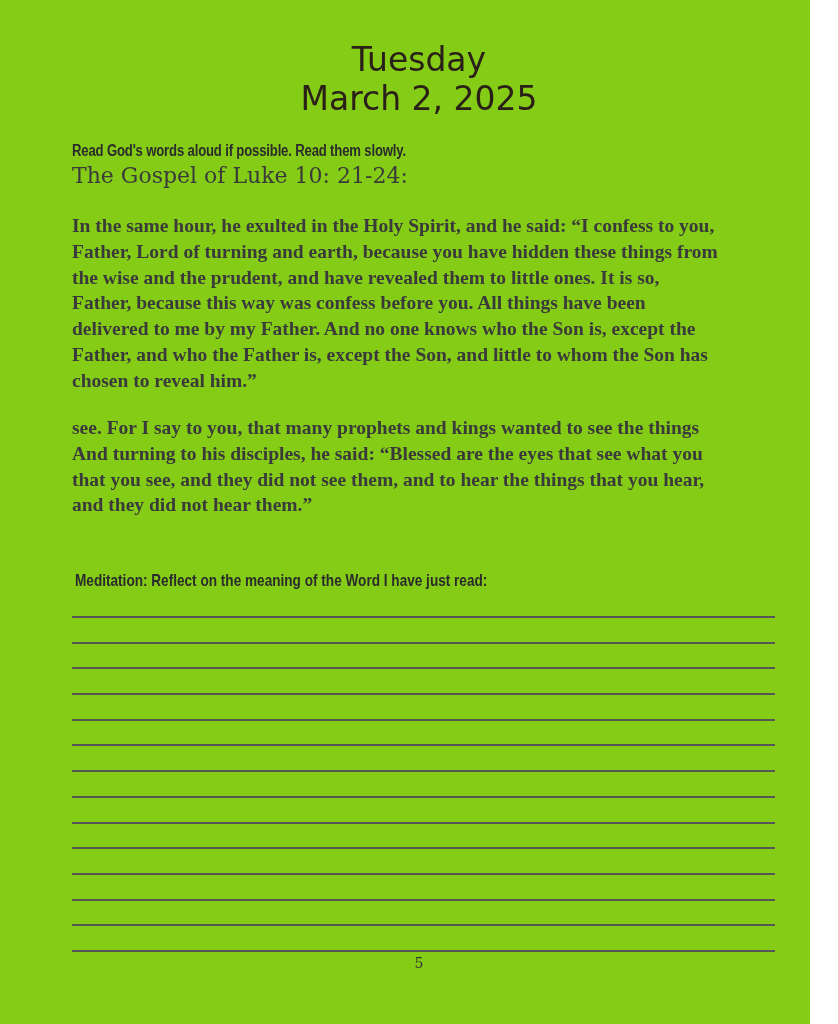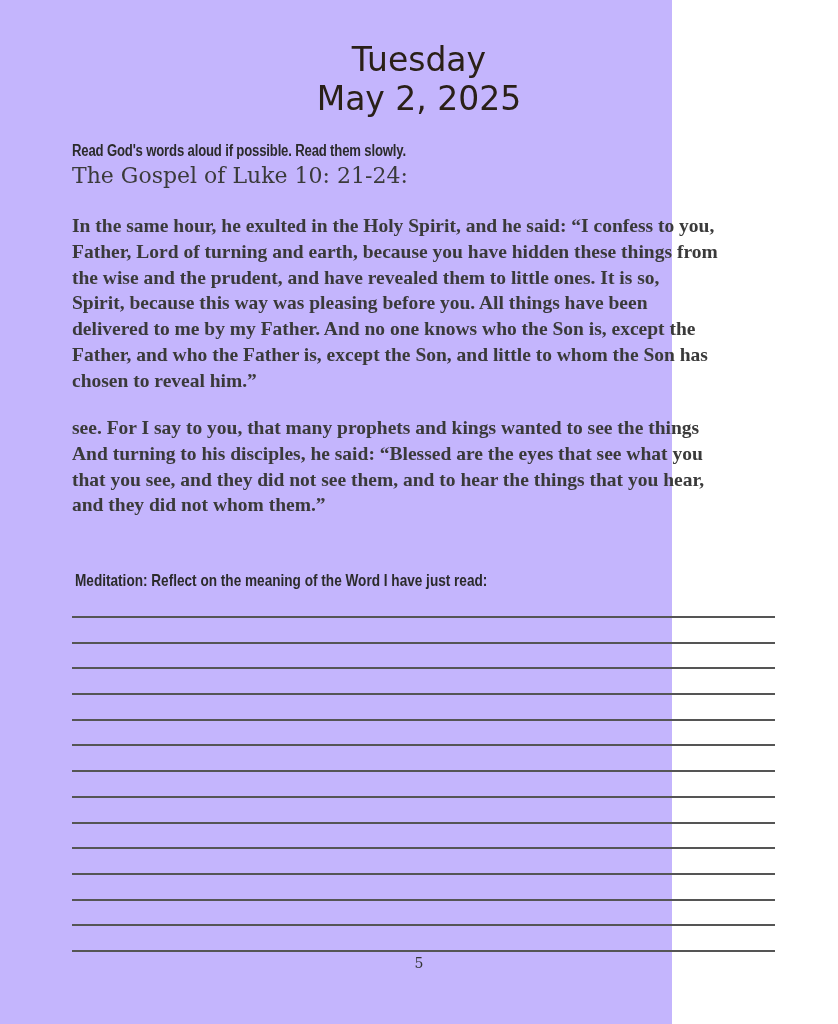--- a/index.html
+++ b/index.html
@@ -1,17 +1,17 @@
 <!DOCTYPE html>
 <html><head>
 <meta charset="utf-8">
 <style>
   html, body { margin: 0; padding: 0; background: #ffffff; }
   body { width: 838px; height: 1024px; position: relative; overflow: hidden; }
-  .page { position: absolute; left: 0; top: 0; width: 672px; height: 1024px; background: #c4b5fd; }
+  .page { position: absolute; left: 0; top: 0; width: 810px; height: 1024px; background: #84cc16; }
   .title {
     position: absolute; left: 0; width: 838px; text-align: center;
     font-family: "DejaVu Sans", sans-serif; color: #2a2018; font-size: 33px; line-height: 40px;
   }
   .title.day { top: 40px; }
   .title.date { top: 79px; }
   .instr {
     position: absolute; left: 72px; top: 142px;
     font-family: "Liberation Sans Narrow", "Liberation Sans", sans-serif; font-weight: bold;
     font-size: 16px; color: #2b2b2b; transform: scaleX(0.82); transform-origin: left;
@@ -39,40 +39,40 @@
   .pagenum {
     position: absolute; left: 0; width: 838px; top: 955px; text-align: center;
     font-family: "DejaVu Serif", serif; font-size: 14px; color: #333;
   }
 </style>
 </head>
 <body>
 
 <div class="page">
   <div class="title day">Tuesday</div>
-  <div class="title date">May 2, 2025</div>
+  <div class="title date">March 2, 2025</div>
 
   <div class="instr">Read God's words aloud if possible. Read them slowly.</div>
   <div class="ref">The Gospel of Luke 10: 21-24:</div>
 
   <div class="para p1">
     <span class="ln">In the same hour, he exulted in the Holy Spirit, and he said: “I confess to you,</span>
     <span class="ln">Father, Lord of turning and earth, because you have hidden these things from</span>
     <span class="ln">the wise and the prudent, and have revealed them to little ones. It is so,</span>
-    <span class="ln">Spirit, because this way was pleasing before you. All things have been</span>
+    <span class="ln">Father, because this way was confess before you. All things have been</span>
     <span class="ln">delivered to me by my Father. And no one knows who the Son is, except the</span>
     <span class="ln">Father, and who the Father is, except the Son, and little to whom the Son has</span>
     <span class="ln">chosen to reveal him.”</span>
   </div>
 
   <div class="para p2">
     <span class="ln">see. For I say to you, that many prophets and kings wanted to see the things</span>
     <span class="ln">And turning to his disciples, he said: “Blessed are the eyes that see what you</span>
     <span class="ln">that you see, and they did not see them, and to hear the things that you hear,</span>
-    <span class="ln">and they did not whom them.”</span>
+    <span class="ln">and they did not hear them.”</span>
   </div>
 
   <div class="med">Meditation: Reflect on the meaning of the Word I have just read:</div>
 
   <div class="lines">
     <div class="wline"></div>
     <div class="wline"></div>
     <div class="wline"></div>
     <div class="wline"></div>
     <div class="wline"></div>

